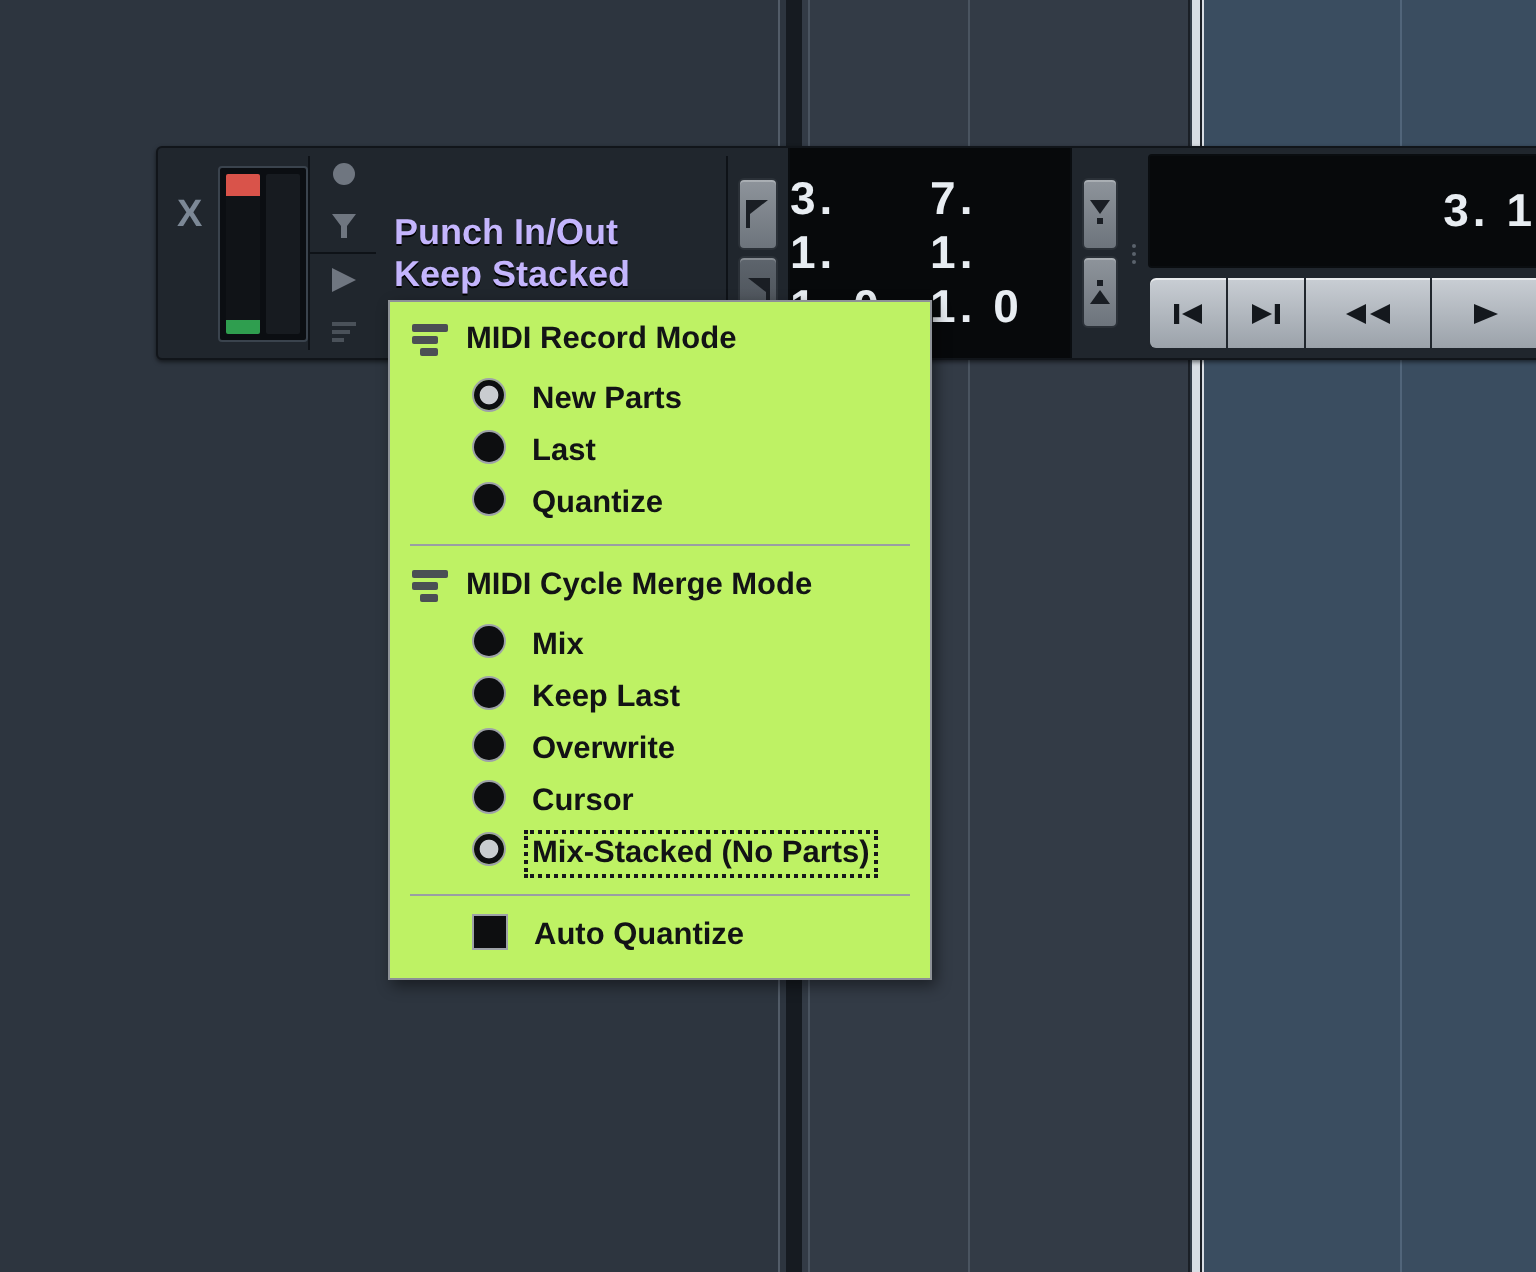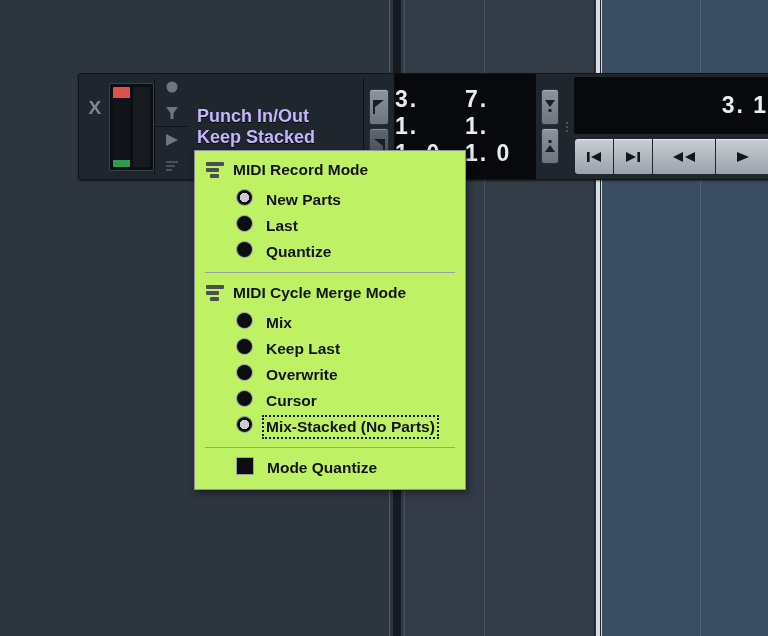--- a/index.html
+++ b/index.html
@@ -332,15 +332,15 @@
       <span class="radio"></span>
       <span class="txt">Cursor</span>
     </div>
     <div class="m-item focused">
       <span class="radio on"></span>
       <span class="txt">Mix-Stacked (No Parts)</span>
     </div>
     <div class="m-sep"></div>
     <div class="m-item">
       <span class="checkbox"></span>
-      <span class="txt">Mode Quantize</span>
+      <span class="txt">Auto Quantize</span>
     </div>
   </div>
 
 </body></html>

